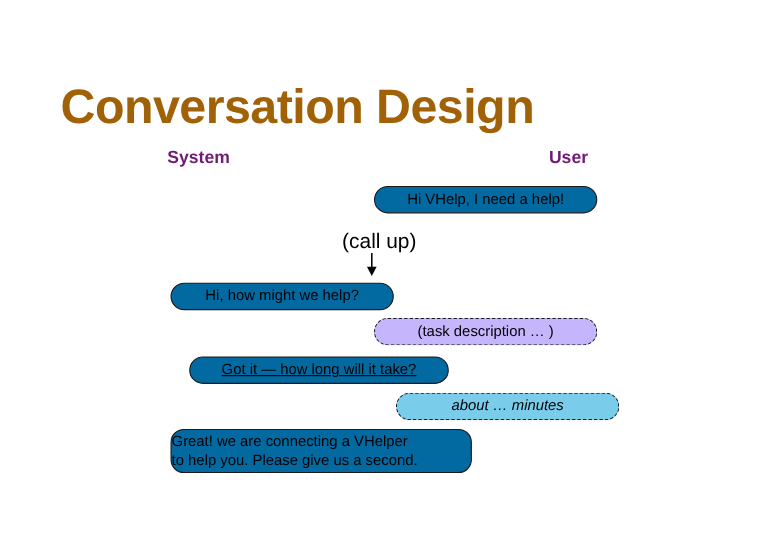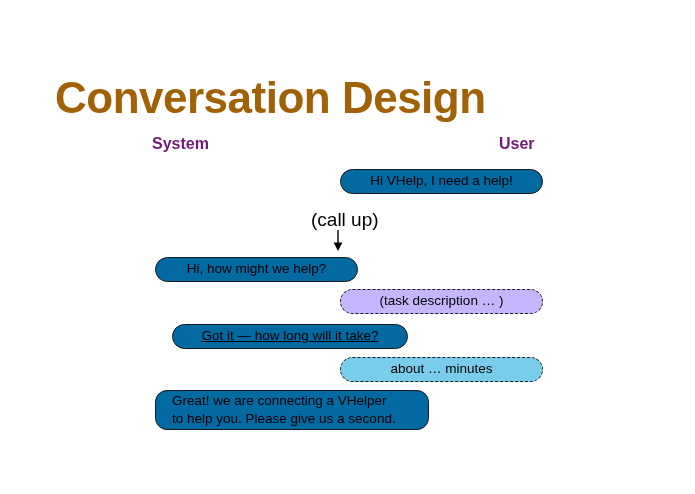--- a/index.html
+++ b/index.html
@@ -68,41 +68,42 @@
     white-space: nowrap;
   }
   .bubble.dashed {
     border-style: dashed;
     border-width: 1.6px;
     border-radius: 999px;
   }
   .bubble.rect {
     border-radius: 12px;
     justify-content: flex-start;
-    padding: 6px 16px;
+    padding: 6px 0;
   }
   .bubble .line { display: block; }
 
   
   #bubble-user-1 {
     left: 340px; top: 169px; width: 203px; height: 25px;
   }
   #bubble-system-1 {
     left: 155px; top: 257px; width: 203px; height: 25px;
   }
   #bubble-user-2 {
     left: 340px; top: 289px; width: 203px; height: 25px;
     background: #c4b5fd;
   }
   #bubble-system-2 {
     left: 172px; top: 324px; width: 236px; height: 25px; text-decoration: underline;
   }
   #bubble-user-3 {
-    left: 340px; top: 357px; width: 203px; height: 25px;
+    left: 360px; top: 357px; width: 203px; height: 25px;
     background: #79ccea;
+    font-style: italic;
   }
   #bubble-system-3 {
     left: 155px; top: 390px; width: 274px; height: 40px;
   }
 
   
   #callup-label {
     position: absolute;
     left: 311px;
     top: 209px;

